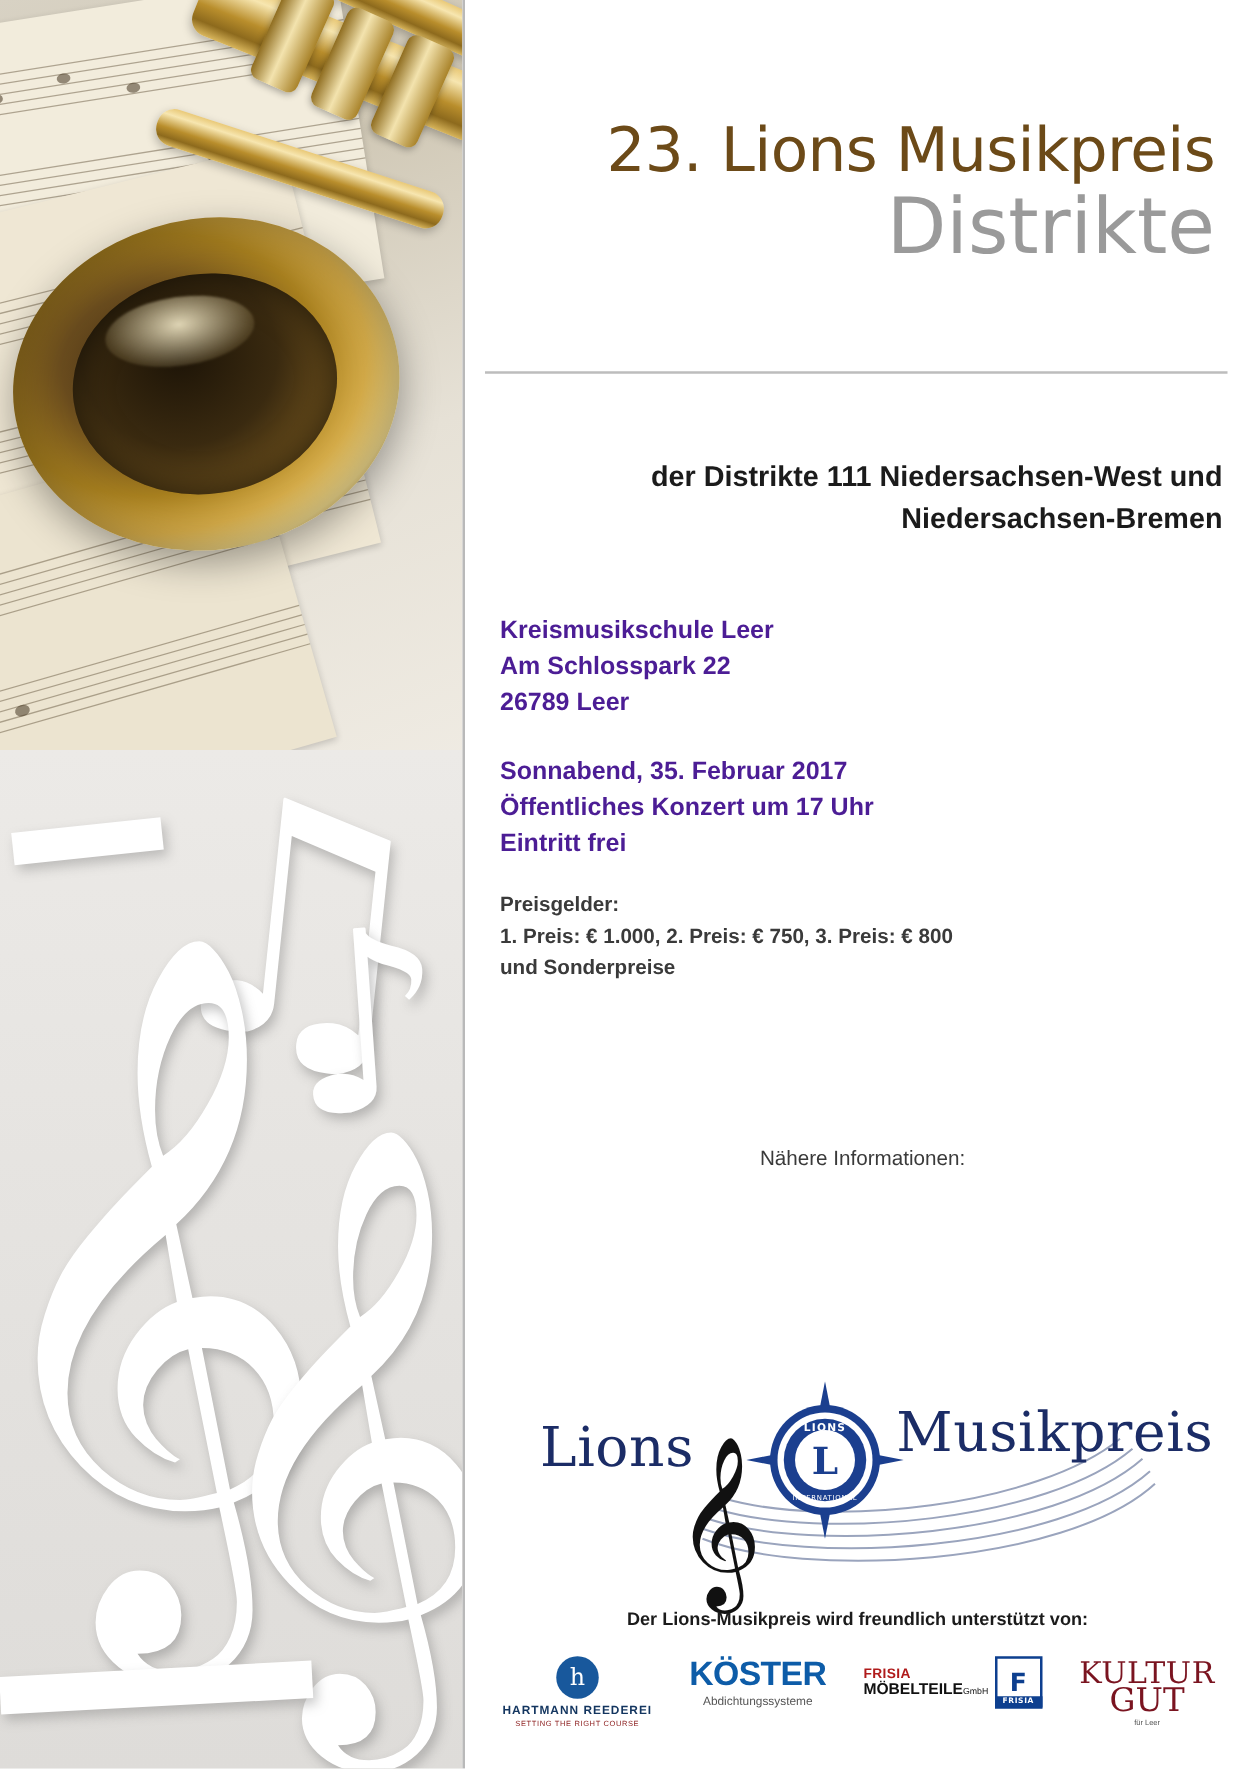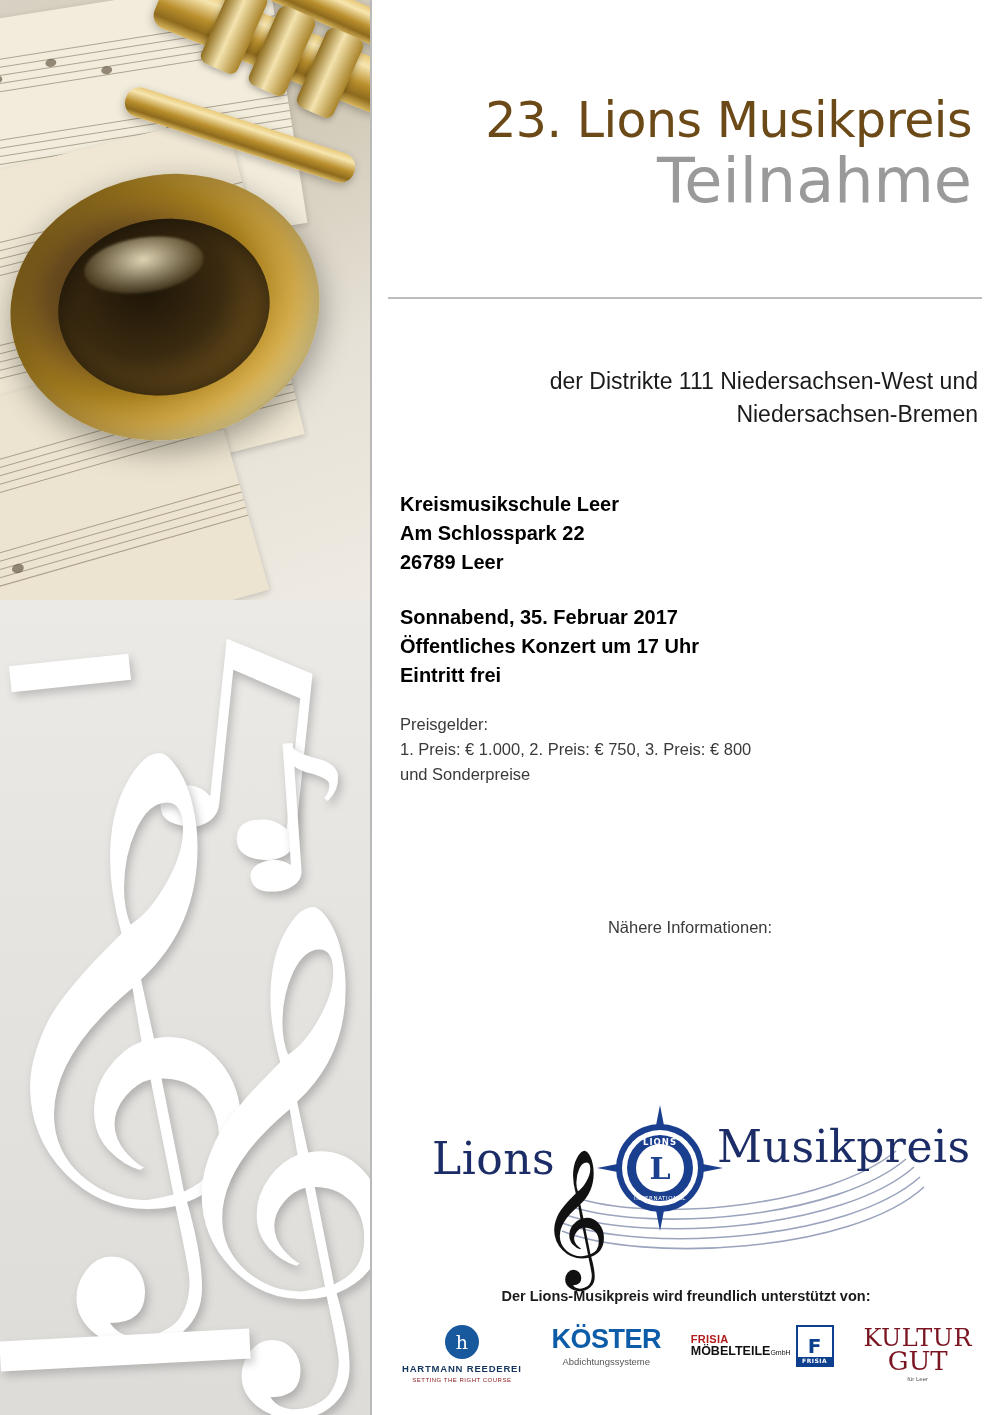--- a/index.html
+++ b/index.html
@@ -182,35 +182,35 @@
     background: #bdbdbd;
   }
 
   .district {
     position: absolute;
     left: 28px;
     top: 365px;
     width: 578px;
     text-align: right;
     font-family: "Liberation Sans", sans-serif;
-    font-weight: normal;
+    font-weight: bold;
     font-size: 23px;
     line-height: 1.42;
     color: #1b1b1b;
   }
 
   .block {
     position: absolute;
     left: 28px;
     width: 580px;
-    color: #000000;
+    color: #4c1d95;
   }
   .b-address { top: 490px; font-weight: bold; font-size: 20px; line-height: 1.45; }
   .b-date    { top: 603px; font-weight: bold; font-size: 20px; line-height: 1.45; }
-  .b-prices  { top: 712px; font-size: 16.5px; line-height: 1.52; color:#3a3a3a; font-weight: normal; }
+  .b-prices  { top: 712px; font-size: 16.5px; line-height: 1.52; color:#3a3a3a; font-weight: bold; }
   .b-qual    { top: 805px; font-size: 16.5px; line-height: 1.52; color:#3a3a3a; font-weight: normal; }
   .b-info    { top: 912px; font-size: 16.5px; line-height: 1.9; color:#3a3a3a;text-align:center; }
   .b-info .bold { font-weight: bold; font-size: 18.5px; color: #141414; }
 
   
   .logo-wrap {
     position: absolute;
     left: 60px;
     top: 1095px;
     width: 520px;
@@ -382,21 +382,21 @@
       <div class="pc bar2"></div>
     </div>
   </div>
 
   <div class="divider"></div>
 
   <div class="right-col">
 
     <div class="title-block">
       <div class="title-main">23. Lions Musikpreis</div>
-      <div class="title-sub">Teilnahme</div>
+      <div class="title-sub">Distrikte</div>
     </div>
     <div class="rule"></div>
 
     <div class="district">
       <div>der Distrikte 111 Niedersachsen-West und</div>
       <div>Niedersachsen-Bremen</div>
     </div>
 
     <div class="block b-address">
       <div>Kreismusikschule Leer</div>

